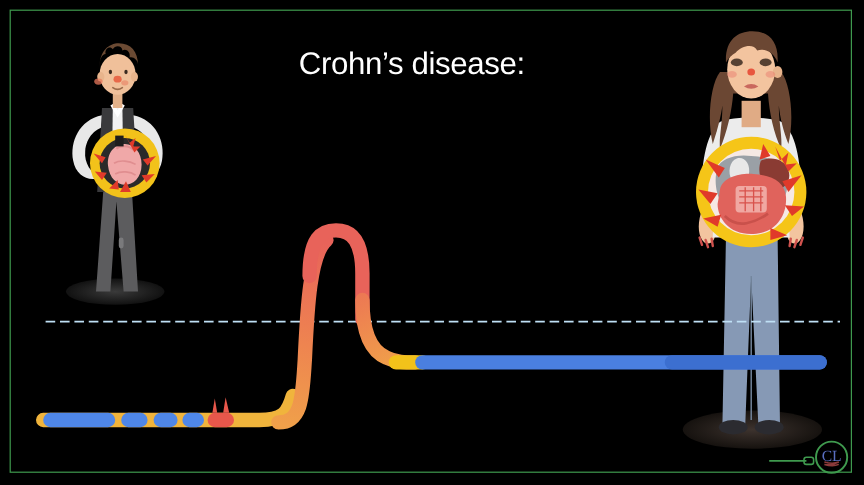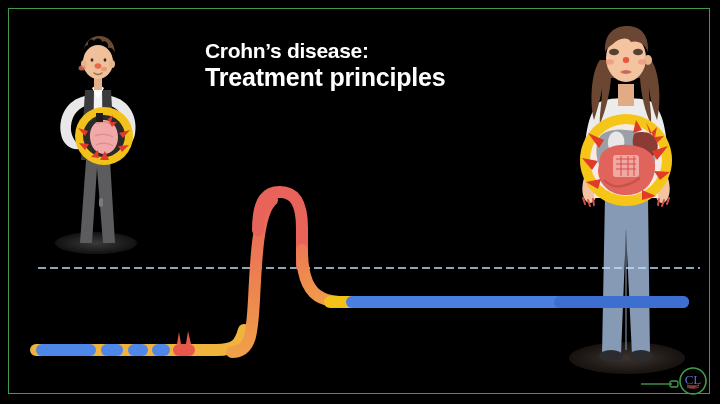--- a/index.html
+++ b/index.html
@@ -1,20 +1,20 @@
 <!DOCTYPE html>
 <html><head>
 <meta charset="utf-8">
 <style>
   html,body{margin:0;padding:0;background:#000;}
   body{width:720px;height:404px;overflow:hidden;font-family:"Liberation Sans",sans-serif;}
   #stage{position:relative;width:720px;height:404px;background:#000;}
   #frame{position:absolute;left:8px;top:8px;width:702px;height:386px;border:1.3px solid #3f9a4e;box-sizing:border-box;pointer-events:none;}
   #title{position:absolute;left:205px;top:40px;width:330px;color:#fff;}
-  #title .l1{font-size:21px;font-weight:bold;letter-spacing:-.3px;line-height:1.05;}
+  #title .l1{font-size:26px;font-weight:normal;letter-spacing:-.3px;line-height:1.05;margin-left:44px;}
   #title .l2,#title .l3{font-size:25px;font-weight:bold;letter-spacing:-.2px;line-height:1.22;}
   .svglayer{position:absolute;left:0;top:0;width:720px;height:404px;}
 </style>
 </head>
 <body>
 
 <div id="stage">
 
   <svg class="svglayer" viewBox="0 0 720 404">
     <defs>
@@ -168,17 +168,16 @@
       <line x1="641" y1="384" x2="672" y2="384" stroke="#3f9a4e" stroke-width="1.4"></line>
       <rect x="670" y="381" width="8" height="6" rx="2" fill="none" stroke="#3f9a4e" stroke-width="1.3"></rect>
       <circle cx="693" cy="381" r="13" fill="none" stroke="#3f9a4e" stroke-width="1.6"></circle>
       <text x="693" y="381" font-family="Liberation Serif, serif" font-size="13" fill="#5a6fc0" text-anchor="middle" dominant-baseline="middle">CL</text>
       <path d="M687 385 q7 2 12 0 q-6 3 -12 2 q7 2 12 0" stroke="#8b3a3a" stroke-width="1.3" fill="none"></path>
     </g>
   </svg>
 
   <div id="title">
     <div class="l1">Crohn’s disease:</div>
-    <div class="l2">Treatment principles</div>
   </div>
 
   <div id="frame"></div>
 </div>
 
 </body></html>

